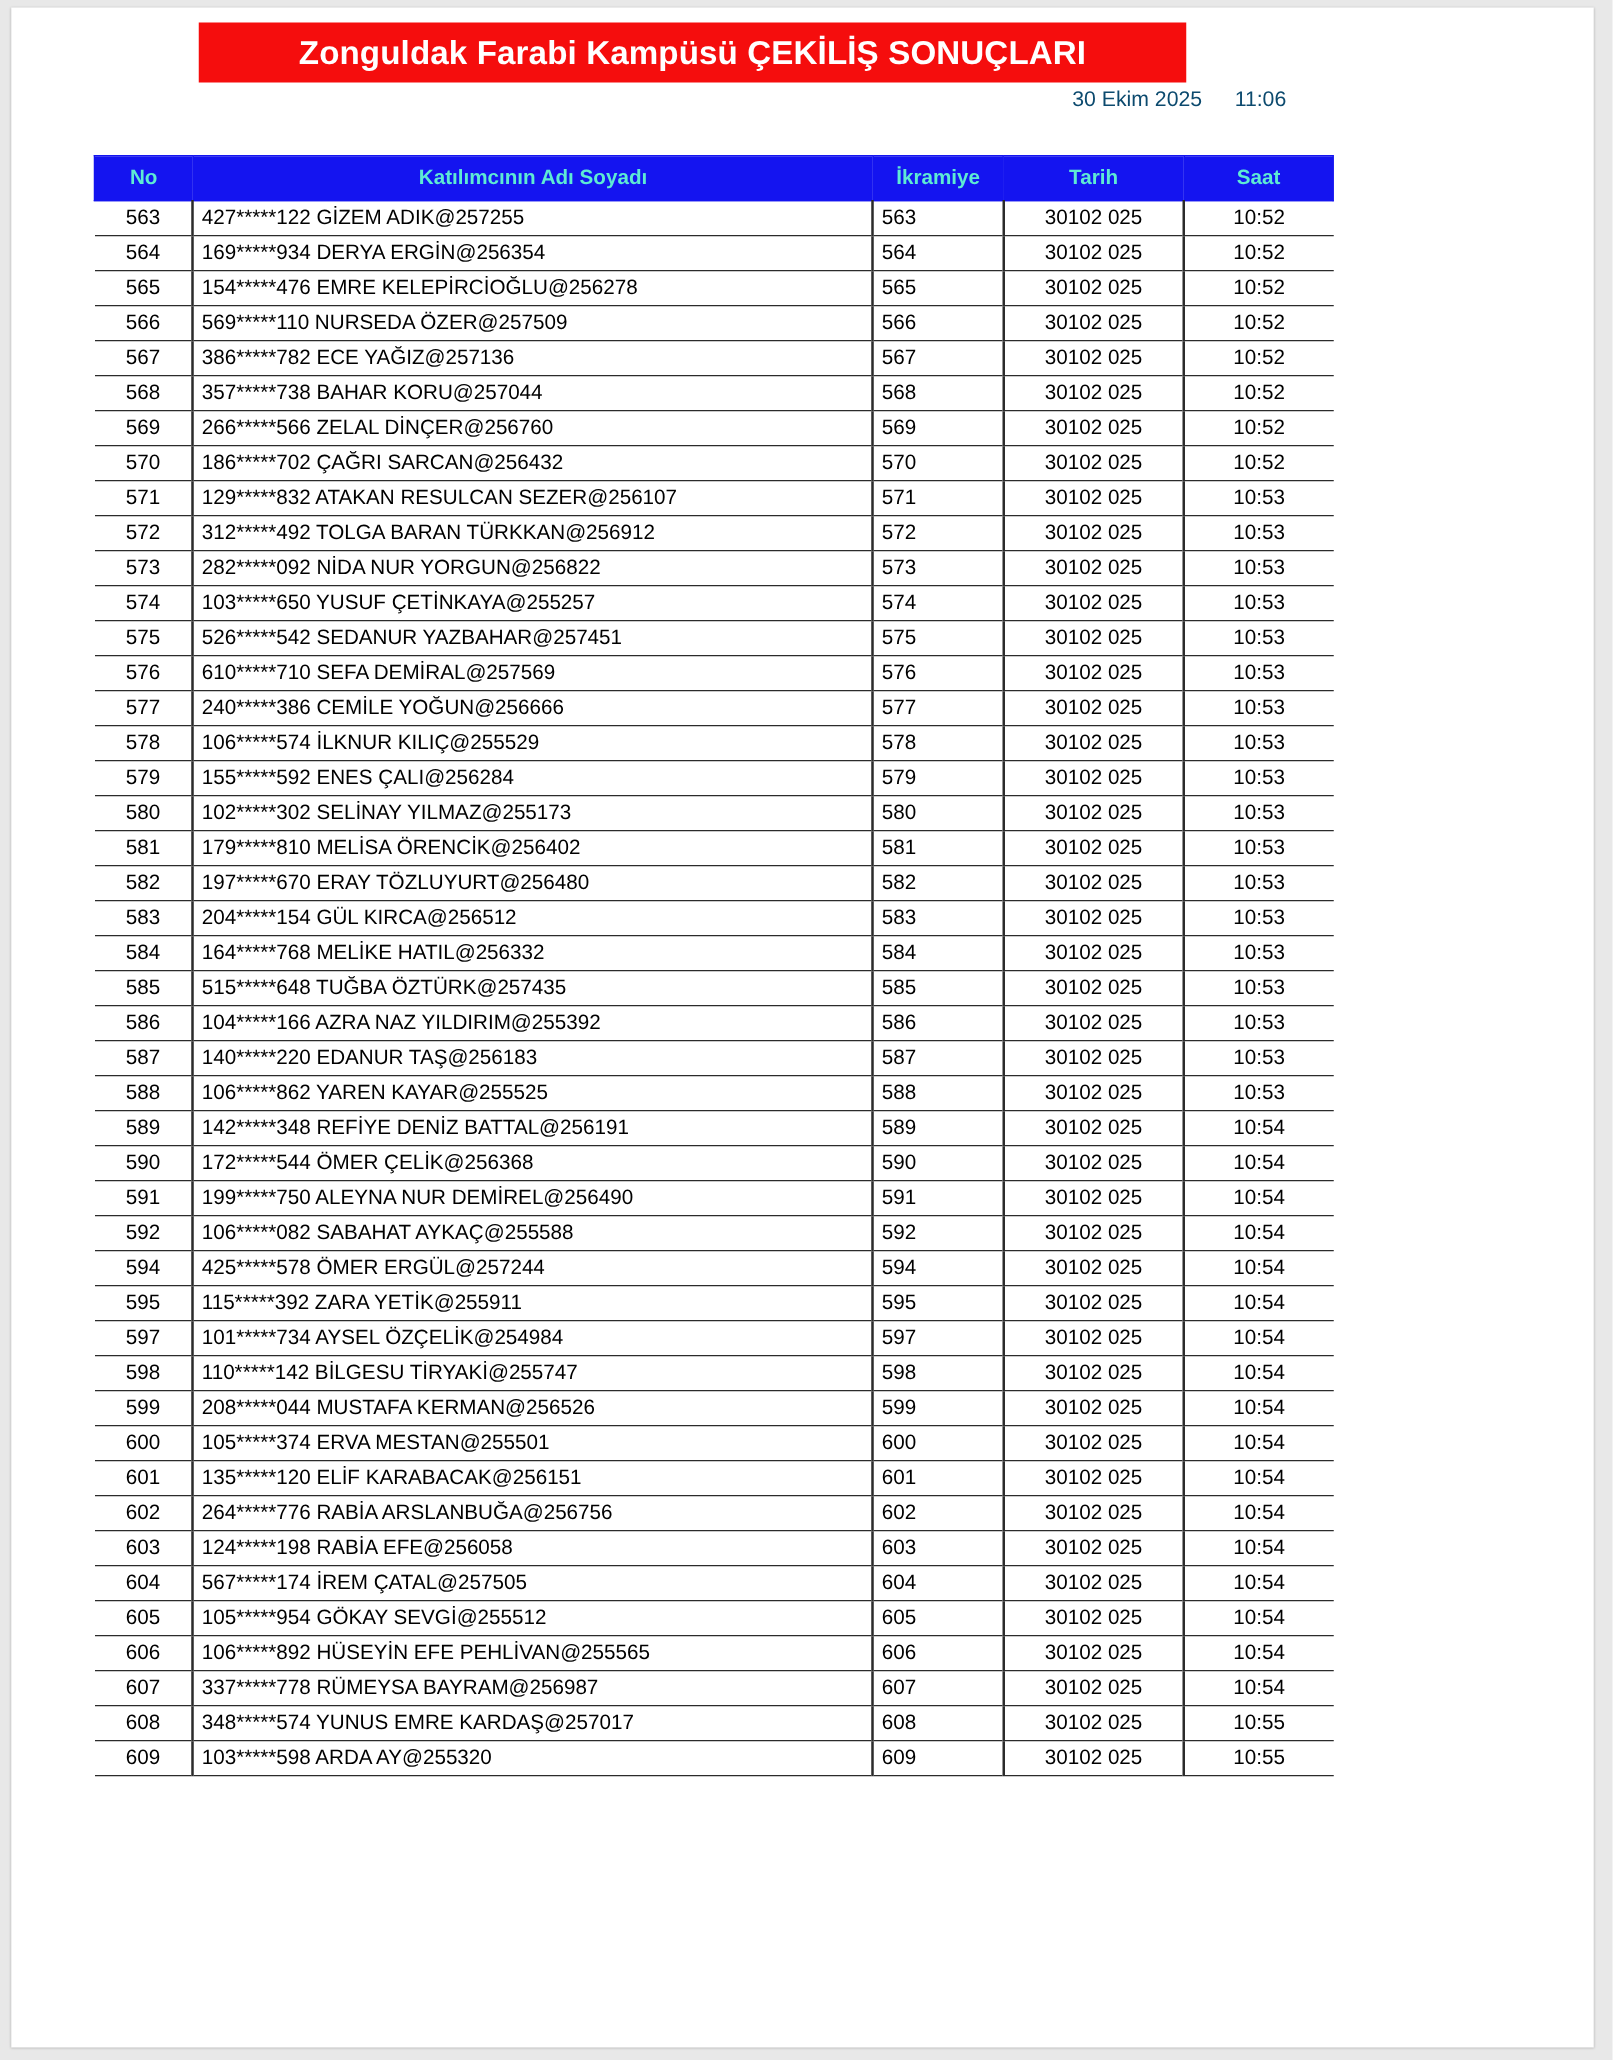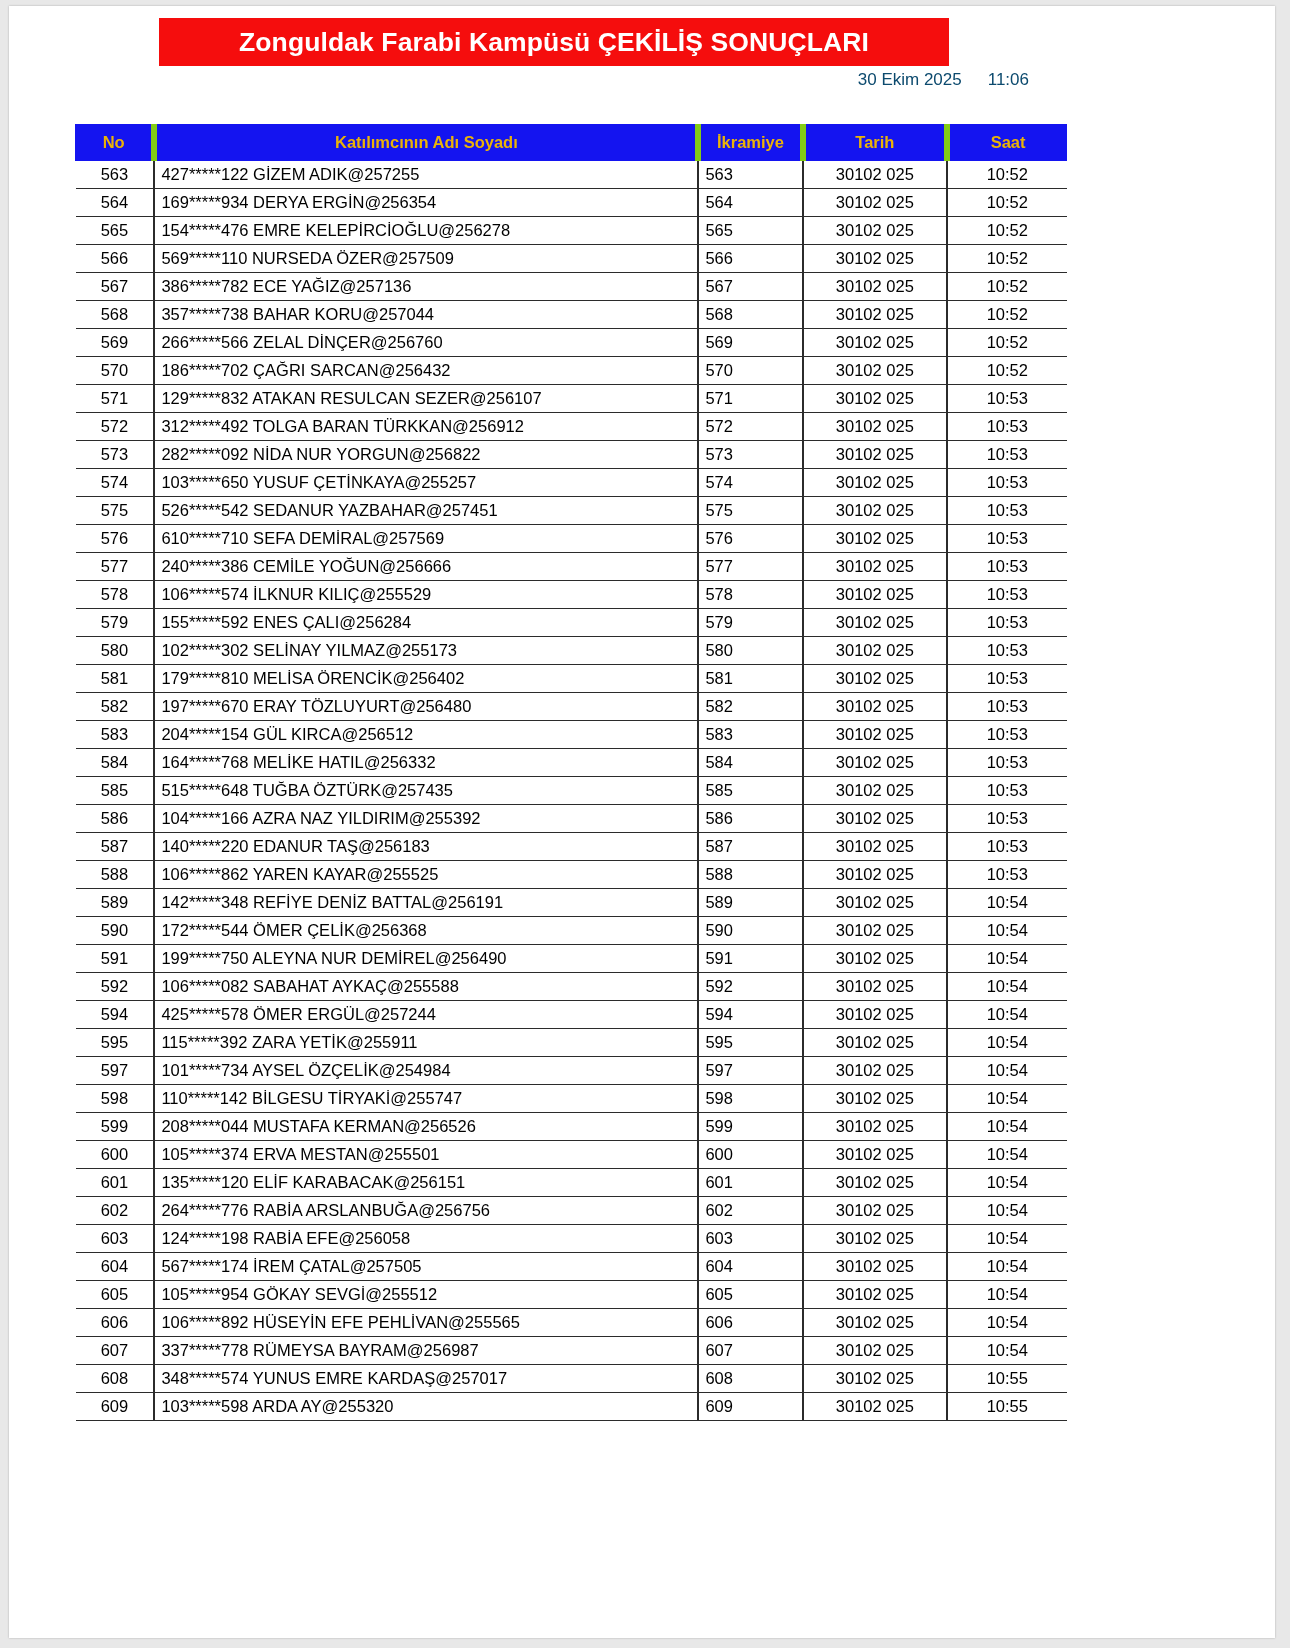--- a/index.html
+++ b/index.html
@@ -56,30 +56,30 @@
   table.results {
     position: absolute;
     left: 66px;
     top: 118px;
     width: 992px;
     border-collapse: collapse;
     table-layout: fixed;
   }
   table.results th {
     background: #1414f0;
-    color: #eab308;
+    color: #5eead4;
     font-size: 16.5px;
     font-weight: bold;
     height: 35px;
     padding: 0 4px;
     border: 1px solid #1414f0;
     text-align: center;
     vertical-align: middle;
   }
-  table.results th.sep-l { border-left: 6px solid #84cc16; }
+  table.results th.sep-l { border-left: 1px solid #84cc16; }
   table.results td {
     font-size: 16.5px;
     color: #000000;
     height: 27px;
     padding: 0 6px;
     border-bottom: 1.6px solid #2b2b2b;
     vertical-align: middle;
     white-space: nowrap;
     overflow: hidden;
   }

